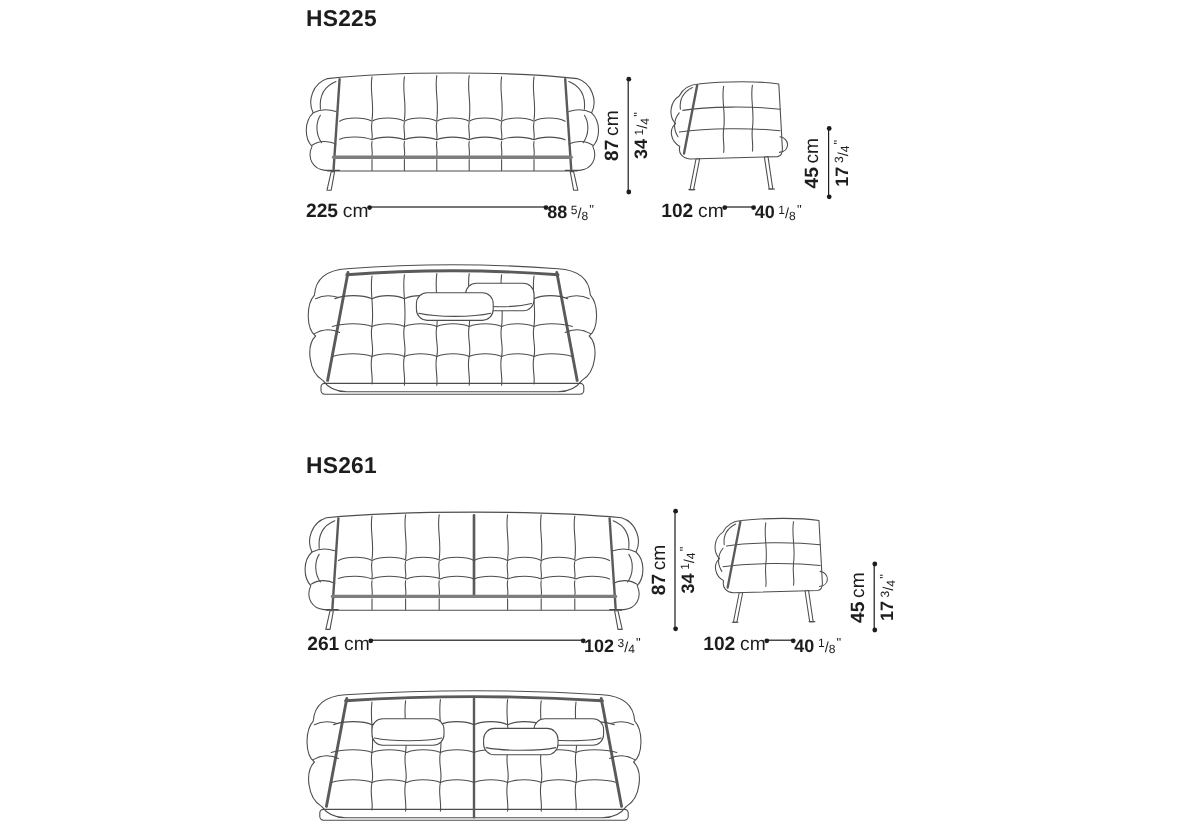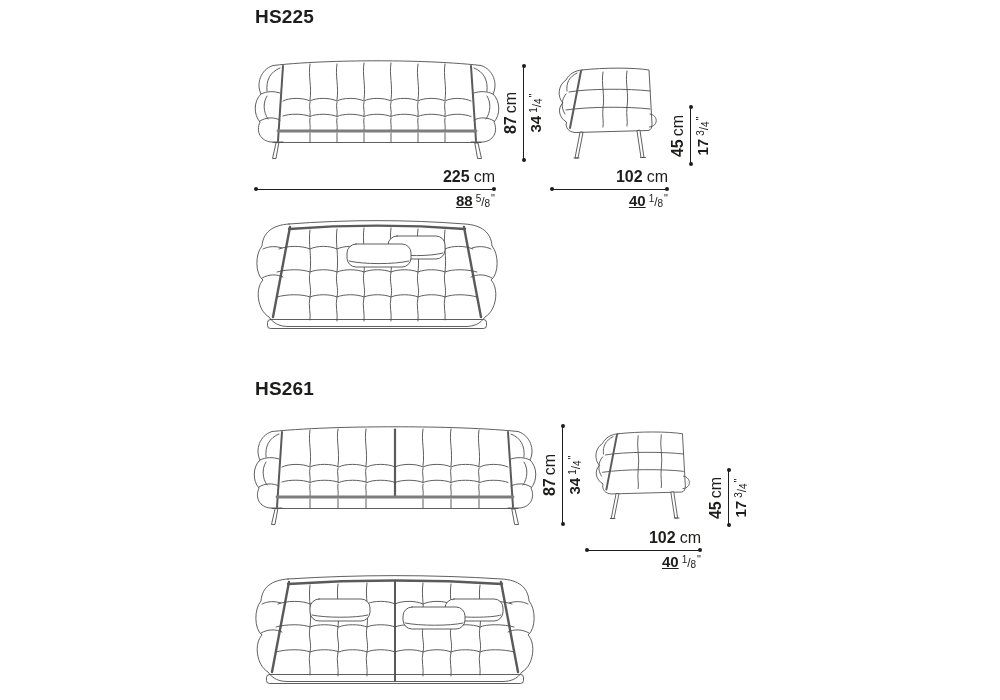--- a/index.html
+++ b/index.html
@@ -3,25 +3,25 @@
 <meta charset="utf-8">
 <style>
   html,body{margin:0;padding:0;background:#fff;}
   #canvas{position:relative;width:900px;height:700px;background:#ffffff;overflow:hidden;
           font-family:"Liberation Sans","DejaVu Sans",sans-serif;color:#1d1d1b;}
   .model-title{position:absolute;font-size:19px;font-weight:bold;letter-spacing:.2px;}
   .drawing{position:absolute;}
   .drawing svg{display:block;overflow:visible;}
 
   
-  .hdim{position:absolute;display:flex;flex-direction:column;align-items:flex-end;}
+  .hdim{position:absolute;display:flex;flex-direction:row;align-items:flex-start;}
   .dim-cm{font-size:16px;line-height:1.05;white-space:nowrap;}
   .dim-cm b{margin-right:4px;}
   .dim-in{font-size:15px;line-height:1.1;white-space:nowrap;}
-  .dim-in b{margin-right:3px;text-decoration:underline;}
+  .dim-in b{margin-right:3px;}
   .dline{position:relative;width:100%;height:1px;background:#1d1d1b;margin:3px 0 2px 0;}
   .dline::before,.dline::after{content:"";position:absolute;top:-1.5px;width:4px;height:4px;border-radius:50%;background:#1d1d1b;}
   .dline::before{left:-1px;} .dline::after{right:-1px;}
 
   
   .vdim{position:absolute;width:44px;}
   .vline{position:absolute;left:50%;top:0;width:1px;height:100%;background:#1d1d1b;}
   .vline::before,.vline::after{content:"";position:absolute;left:-1.5px;width:4px;height:4px;border-radius:50%;background:#1d1d1b;}
   .vline::before{top:-1px;} .vline::after{bottom:-1px;}
   .vlabel{position:absolute;top:50%;left:50%;white-space:nowrap;}
@@ -224,20 +224,25 @@
       </g>
     </svg>
   </div>
 
   <div class="vdim" style="left:706px;top:469px;height:57px;">
     <div class="vline"></div>
     <div class="vlabel cm"><b>45</b><span>cm</span></div>
     <div class="vlabel in"><b>17</b><span class="fr-n">3</span><span class="fr-s">/</span><span class="fr-d">4</span><span class="in-mark">"</span></div>
   </div>
 
+  <div class="hdim" style="left:256px;top:530px;width:278px;">
+    <div class="dim-cm"><b>261</b><span>cm</span></div>
+    <div class="dline"></div>
+    <div class="dim-in"><b>102</b><span class="fr-n">3</span><span class="fr-s">/</span><span class="fr-d">4</span><span class="in-mark">"</span></div>
+  </div>
 
   <div class="hdim" style="left:586px;top:530px;width:115px;">
     <div class="dim-cm"><b>102</b><span>cm</span></div>
     <div class="dline"></div>
     <div class="dim-in"><b>40</b><span class="fr-n">1</span><span class="fr-s">/</span><span class="fr-d">8</span><span class="in-mark">"</span></div>
   </div>
 
   <div class="drawing" style="left:252px;top:570px;">
     <svg width="286" height="120" viewBox="0 0 286 118">
       <g stroke="#4d4d4d" fill="none" stroke-width="0.9" stroke-linecap="round" stroke-linejoin="round">

